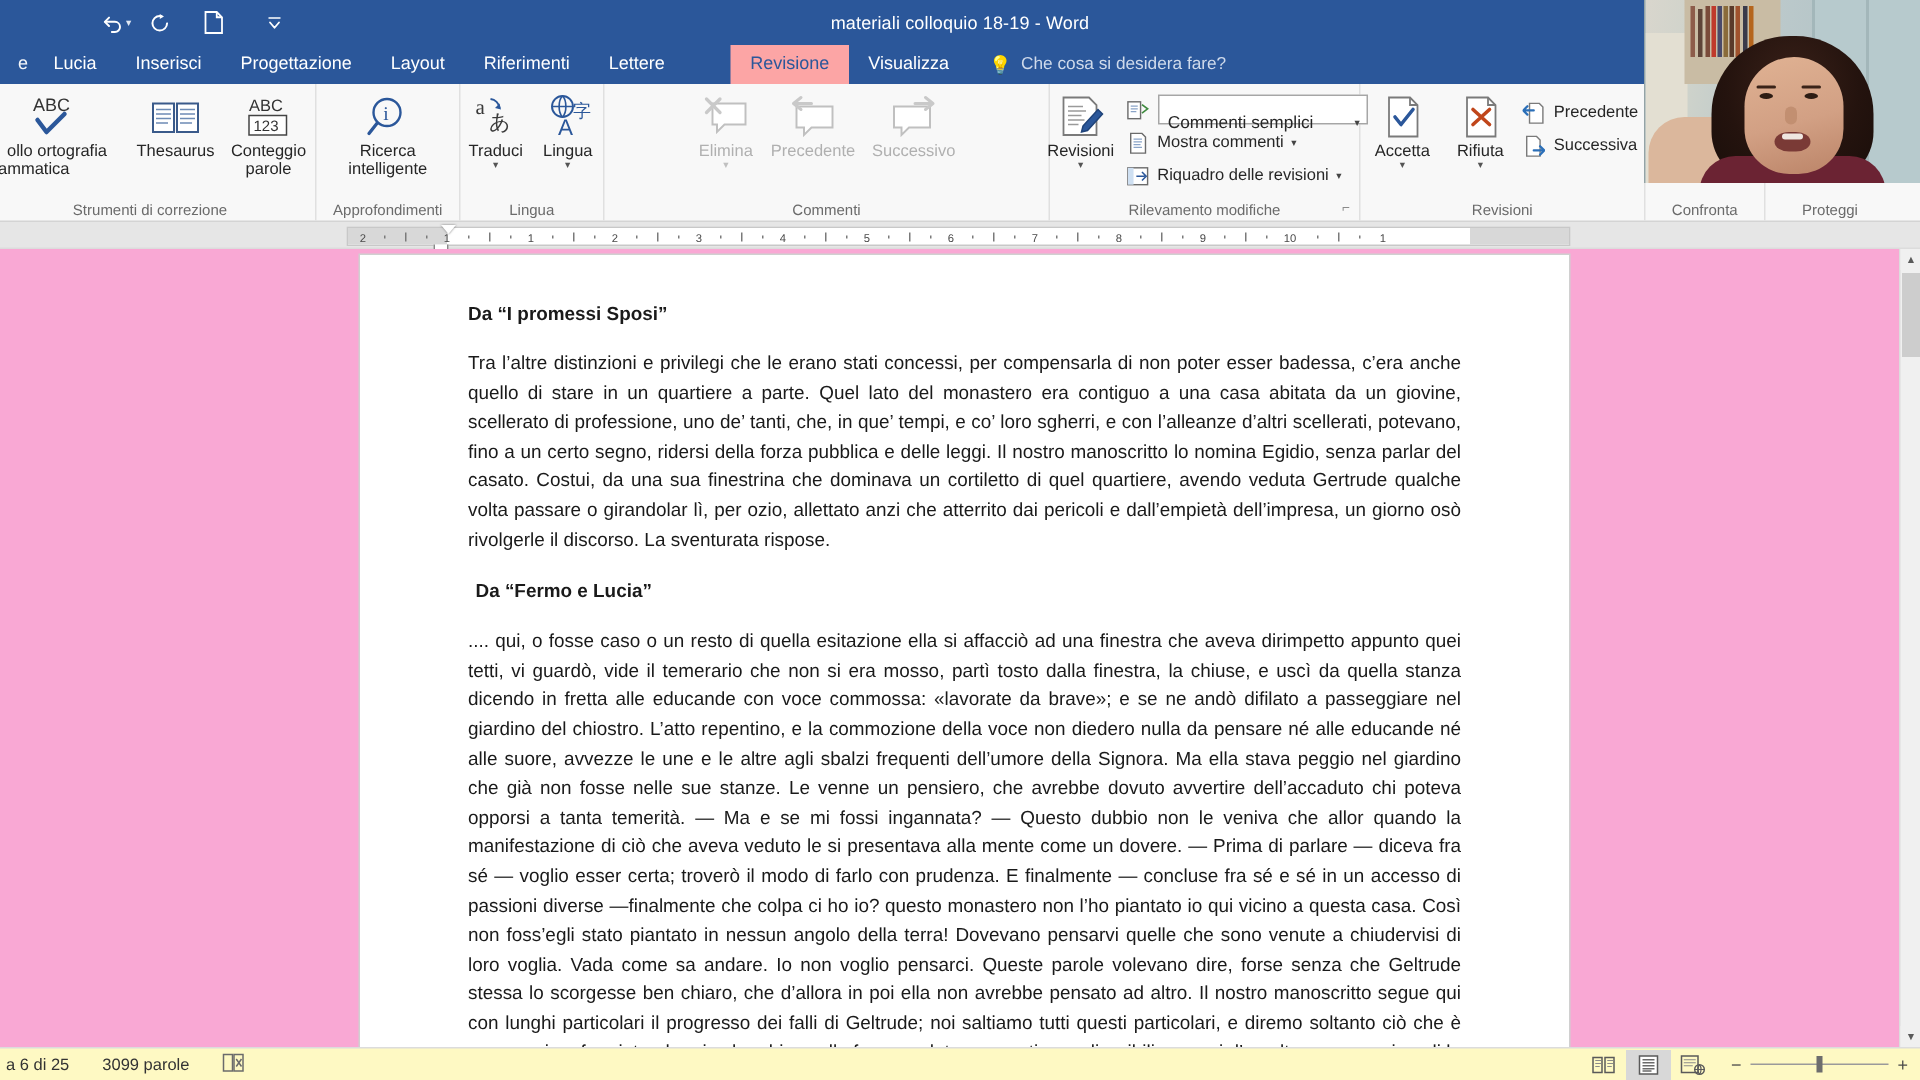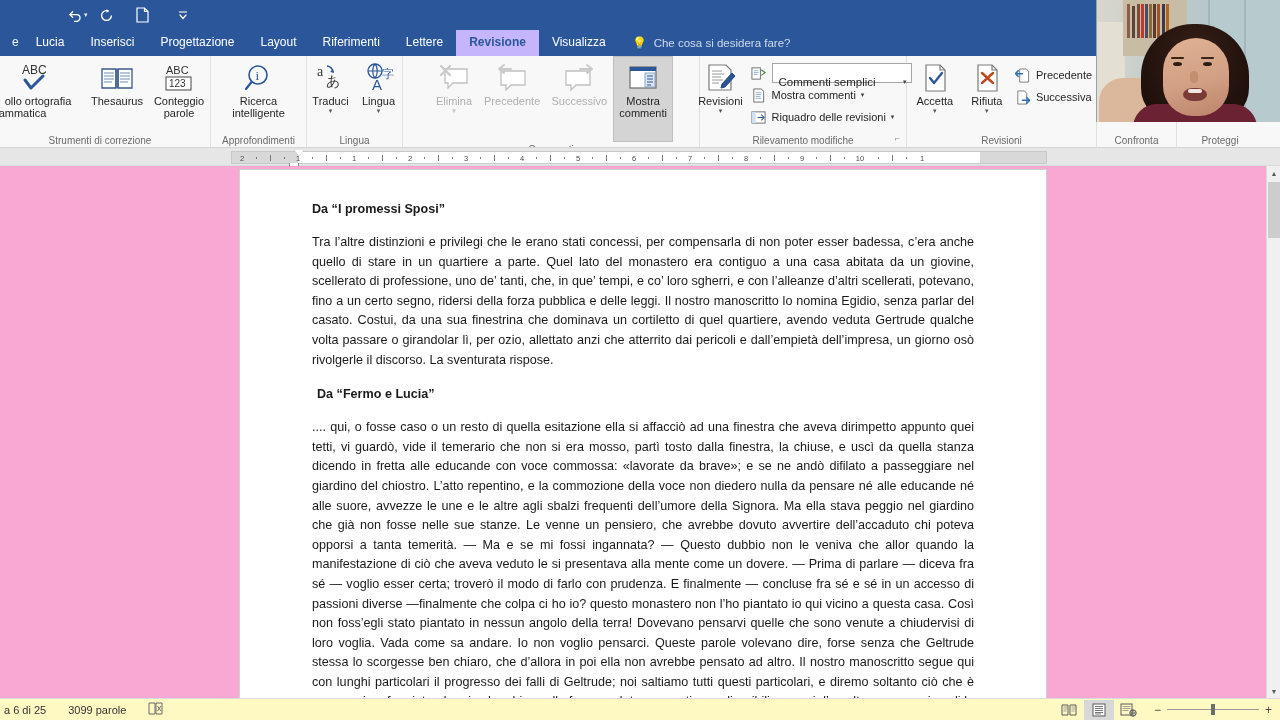--- a/index.html
+++ b/index.html
@@ -32,21 +32,21 @@
   .tabstrip {
     height:26px; background:#2b579a; display:flex; align-items:flex-end;
     padding-left:8px; position:relative;
   }
   .tab {
     font-size:12px; color:#ffffff; padding:4px 13px 5px 13px;
     line-height:1.25; white-space:nowrap; height:26px;
     display:flex; align-items:center;
   }
   .tab.partial { padding-left:4px; padding-right:4px; opacity:.95; }
-  .tab.active { background:#c4b5fd; color:#2b579a; font-weight:700; }
+  .tab.active { background:#fca5a5; color:#2b579a; font-weight:400;margin-left:31px; }
   .tellme {
     display:flex; align-items:center; gap:6px; margin-left:14px;
     color:#cfdaeb; font-size:11.5px; height:26px;
   }
   .bulb { color:#ffd24d; font-size:12px; }
 
   
   .ribbon {
     height:92px; background:#f8f8f8; border-bottom:1px solid #d4d4d4;
     display:flex; position:relative; overflow:hidden;
@@ -215,20 +215,21 @@
           <path d="M8.5 1 V4.5 H12" fill="none" stroke="#fff" stroke-width="1.2"></path>
         </svg>
     </div>
     <div class="qat-btn" style="margin-left:14px">
       <svg width="12" height="12" viewBox="0 0 12 12">
           <path d="M2 3 H10" stroke="#fff" stroke-width="1.1"></path>
           <path d="M3 6 L6 9.5 L9 6" fill="none" stroke="#fff" stroke-width="1.2" stroke-linecap="round" stroke-linejoin="round"></path>
         </svg>
     </div>
   </div>
+  <div class="title-text">materiali colloquio 18-19 - Word</div>
 </div>
 
 <div class="tabstrip">
   <div class="tab partial">e</div>
   <div class="tab">Lucia</div>
   <div class="tab">Inserisci</div>
   <div class="tab">Progettazione</div>
   <div class="tab">Layout</div>
   <div class="tab">Riferimenti</div>
   <div class="tab">Lettere</div>
@@ -350,34 +351,20 @@
         <span class="lbl">Precedente</span>
       </div>
       <div class="bigbtn disabled" style="min-width:68px">
         <span class="ico">
           <svg width="34" height="30" viewBox="0 0 34 30">
               <path d="M4 8 H28 V22 H14 L9 27 V22 H4 Z" fill="#fff" stroke="#c0c0c0" stroke-width="1.3"></path>
               <path d="M18 6 H29 M25 2 L30 6 L25 10" fill="none" stroke="#c9c9c9" stroke-width="2" stroke-linecap="round" stroke-linejoin="round"></path>
             </svg>
         </span>
         <span class="lbl">Successivo</span>
-      </div>
-      <div class="bigbtn pressed" style="min-width:58px;margin-top:-3px;padding-top:4px;height:86px">
-        <span class="ico">
-          <svg width="32" height="28" viewBox="0 0 32 28">
-              <rect x="3" y="3" width="26" height="21" fill="#fff" stroke="#6b6b6b" stroke-width="1.2"></rect>
-              <rect x="3" y="3" width="26" height="4" fill="#2b579a"></rect>
-              <rect x="18" y="9" width="10" height="14" fill="#dce6f2" stroke="#7a94b8" stroke-width=".8"></rect>
-              <g stroke="#2b579a" stroke-width="1">
-                <path d="M20 12h6M20 15h6M20 18h6M20 21h4"></path>
-              </g>
-            </svg>
-        </span>
-        <span class="lbl">Mostra</span>
-        <span class="lbl">commenti</span>
       </div>
     </div>
     <div class="group-title">Commenti</div>
   </div>
 
   <div class="group" style="width:207px;">
     <div class="group-body">
       <div class="bigbtn" style="min-width:56px">
         <span class="ico">
           <svg width="34" height="32" viewBox="0 0 34 32">

